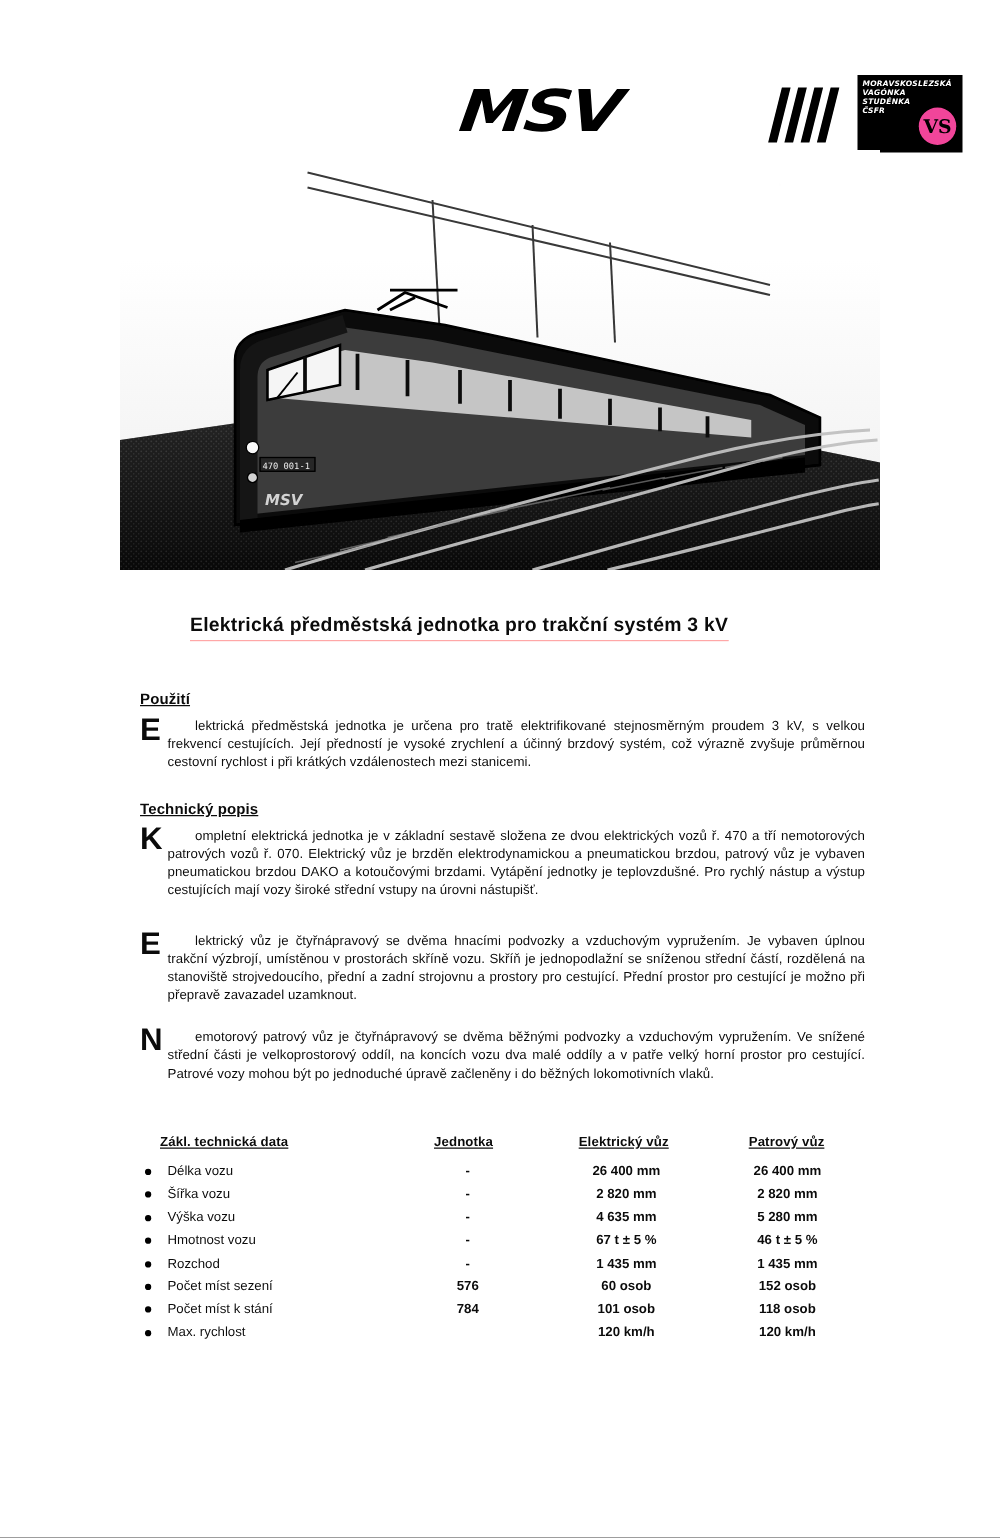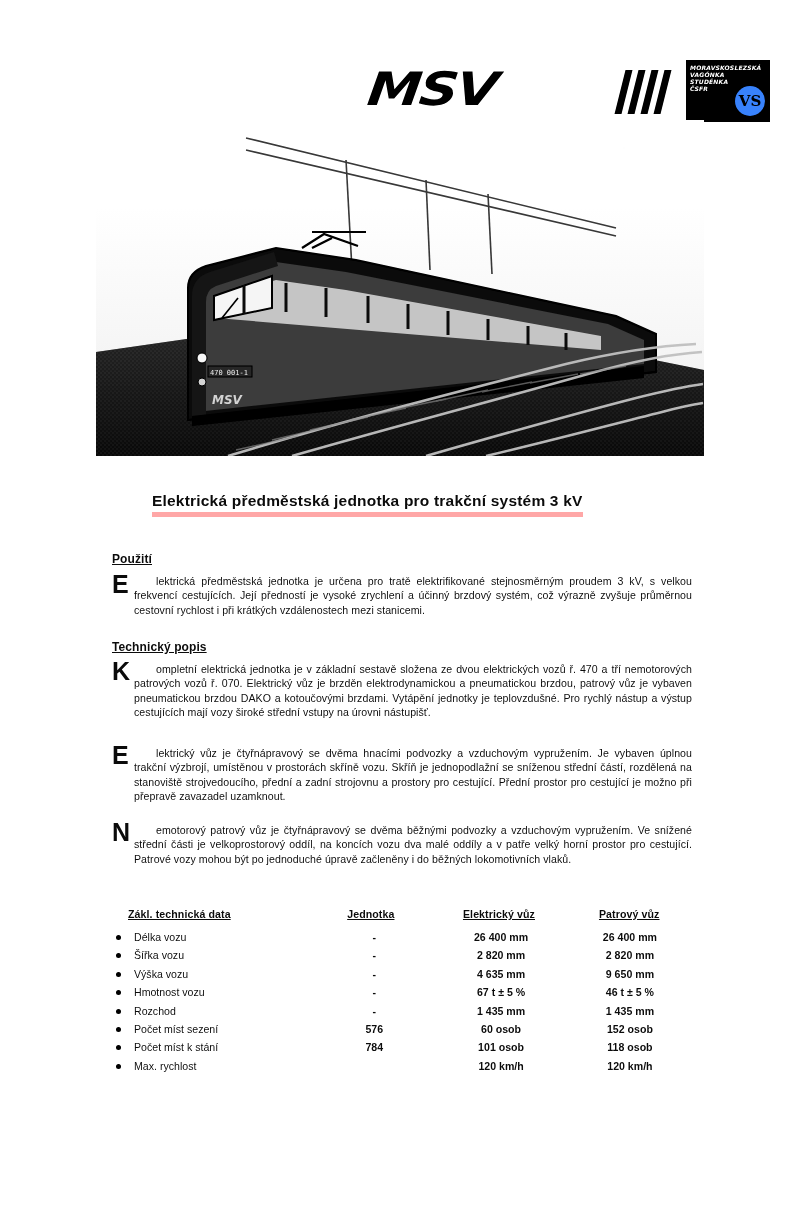--- a/index.html
+++ b/index.html
@@ -93,21 +93,21 @@
     line-height: 7px;
     letter-spacing: .2px;
   }
   .brand-block .bl-mark {
     position: absolute;
     right: 5px;
     bottom: 6px;
     width: 30px;
     height: 30px;
     border-radius: 50%;
-    background: #3b82f6;
+    background: #ec4899;
     color: #000;
     font-family: "DejaVu Serif", serif;
     font-weight: bold;
     font-size: 15px;
     text-align: center;
     line-height: 30px;
   }
 
   
   .photo {
@@ -122,21 +122,21 @@
   .photo svg { display: block; }
 
   
   .doc-title {
     position: absolute;
     left: 152px;
     top: 492px;
     font-size: 15.5px;
     font-weight: bold;
     letter-spacing: .2px;
-    border-bottom: 5px solid #fca5a5;
+    border-bottom: 1px solid #fca5a5;
     padding-bottom: 2px;
     white-space: nowrap;
   }
   .sec-head {
     position: absolute;
     font-size: 12px;
     font-weight: bold;
     text-decoration: underline;
     letter-spacing: .1px;
   }
@@ -376,21 +376,21 @@
     <div class="tbl-row">
       <div class="c0"><span class="bullet"></span><span>Šířka vozu</span></div>
       <div class="c1">-</div>
       <div class="c2">2 820 mm</div>
       <div class="c3">2 820 mm</div>
     </div>
     <div class="tbl-row">
       <div class="c0"><span class="bullet"></span><span>Výška vozu</span></div>
       <div class="c1">-</div>
       <div class="c2">4 635 mm</div>
-      <div class="c3">9 650 mm</div>
+      <div class="c3">5 280 mm</div>
     </div>
     <div class="tbl-row">
       <div class="c0"><span class="bullet"></span><span>Hmotnost vozu</span></div>
       <div class="c1">-</div>
       <div class="c2">67 t ± 5 %</div>
       <div class="c3">46 t ± 5 %</div>
     </div>
     <div class="tbl-row">
       <div class="c0"><span class="bullet"></span><span>Rozchod</span></div>
       <div class="c1">-</div>

